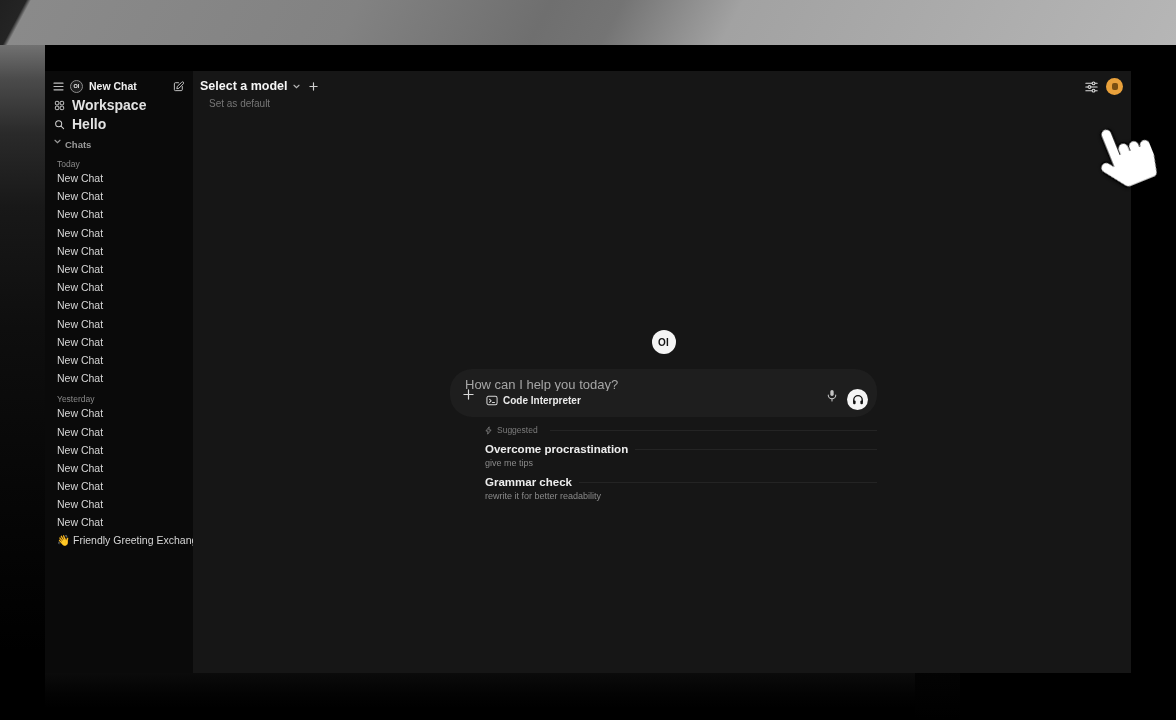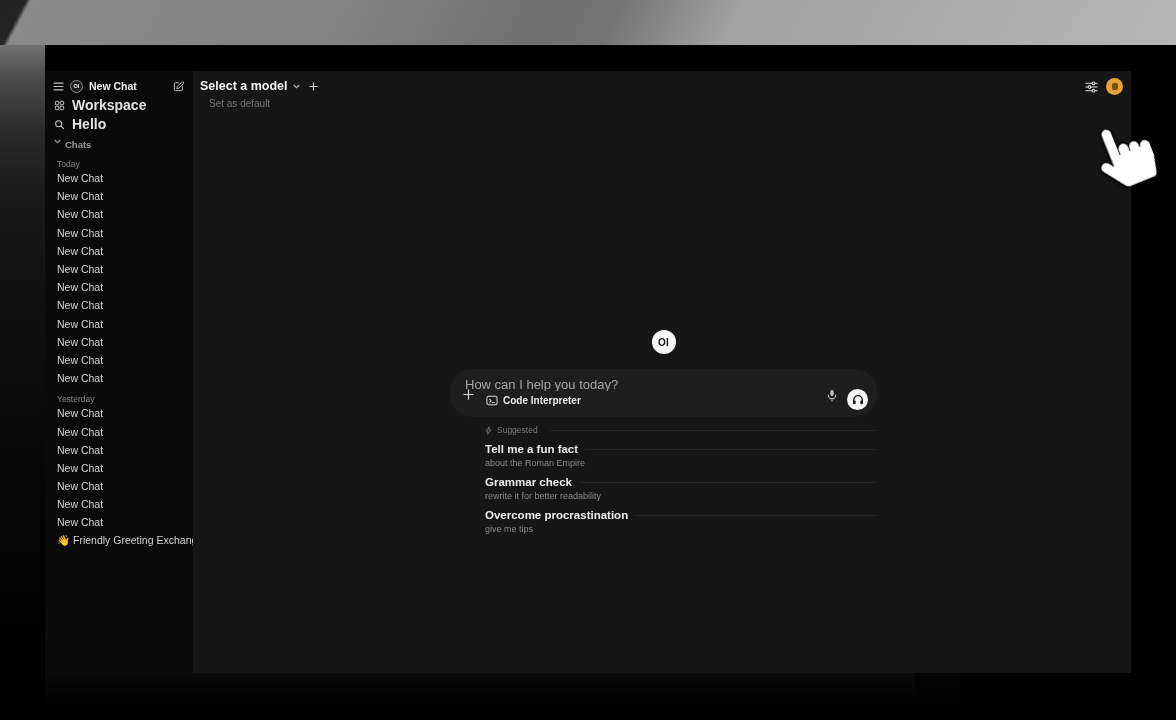--- a/index.html
+++ b/index.html
@@ -284,43 +284,36 @@
               <span class="icon">
                 <svg width="7" height="9" viewBox="0 0 8 10" fill="none" stroke="#7c7c7c" stroke-width="1">
                     <path d="M4.8.8 1 5.6h2.4L3 9.2 7 4.4H4.4z"></path>
                   </svg>
               </span>
               <span>Suggested</span>
               <span class="sg-line"></span>
             </div>
             <div>
 
+
                 <div class="sg-item">
                   <div class="sg-title-row">
-                    <span class="sg-title">Tell me a fun fact</span>
+                    <span class="sg-title">Overcome procrastination</span>
                     <span class="sg-line"></span>
                   </div>
-                  <div class="sg-sub">about the Roman Empire</div>
+                  <div class="sg-sub">give me tips</div>
                 </div>
 
                 <div class="sg-item">
                   <div class="sg-title-row">
                     <span class="sg-title">Grammar check</span>
                     <span class="sg-line"></span>
                   </div>
                   <div class="sg-sub">rewrite it for better readability</div>
                 </div>
-
-                <div class="sg-item">
-                  <div class="sg-title-row">
-                    <span class="sg-title">Overcome procrastination</span>
-                    <span class="sg-line"></span>
-                  </div>
-                  <div class="sg-sub">give me tips</div>
-                </div>
               </div>
           </div>
         </div>
 
       </main>
     </div>
   </div>
 
   <svg class="cursor" viewBox="0 0 448 512">
     <path paint-order="stroke" stroke="#000" stroke-width="26" fill="#fff" d="M448 240v96c0 3.084-.356 6.159-1.063 9.162l-32 136C410.686 499.23 394.562 512 376 512H168a40.004 40.004 0 0 1-32.35-16.473l-127.997-176c-12.993-17.866-9.043-42.883 8.822-55.876 17.867-12.994 42.884-9.043 55.877 8.823L104 315.992V40c0-22.091 17.909-40 40-40s40 17.909 40 40v200h8v-40c0-22.091 17.909-40 40-40s40 17.909 40 40v40h8v-24c0-22.091 17.909-40 40-40s40 17.909 40 40v24h8c0-22.091 17.909-40 40-40s40 17.909 40 40z"></path>

